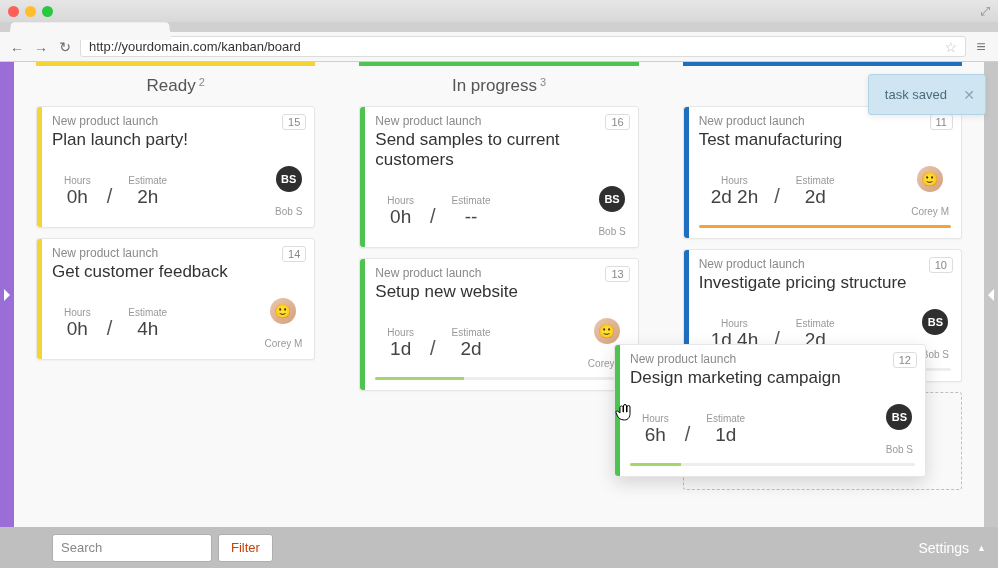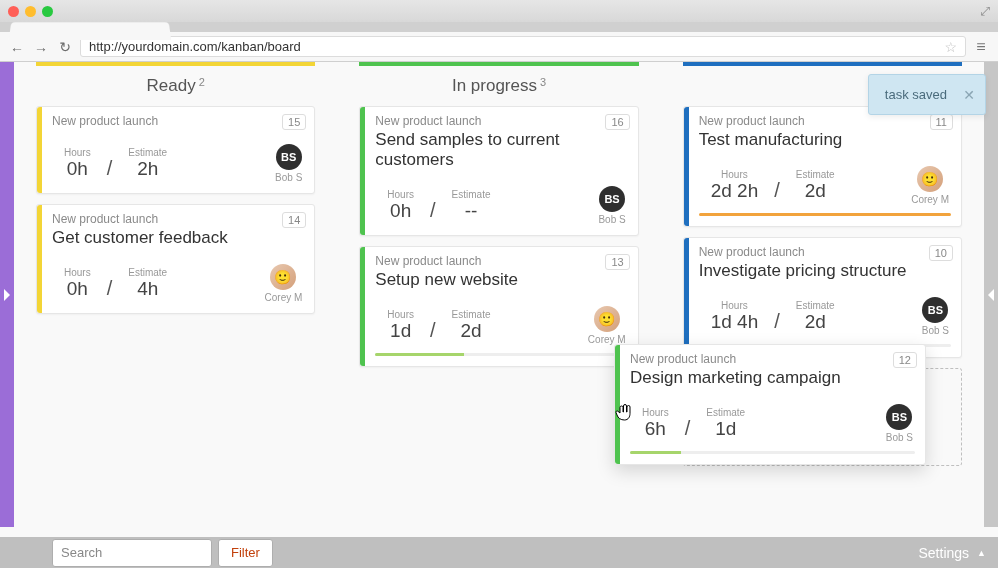--- a/index.html
+++ b/index.html
@@ -101,21 +101,21 @@
   }
   .metrics{
     display:flex; align-items:center; margin-top:16px; gap:0;
   }
   .metric{ text-align:center; padding:0 12px; }
   .metric .lab{ font-size:10px; color:#999; }
   .metric .val{ font-size:19px; color:#444; }
   .sep{ font-size:20px; color:#555; padding:0 4px; margin-top:10px;}
   .assignee{
     margin-left:auto; text-align:center; font-size:10px; color:#999;
-    display:flex; flex-direction:column; align-items:center; gap:2px;
+    display:flex; flex-direction:column; align-items:center; gap:14px;
     padding-right:2px;
   }
   .avatar{
     width:26px;height:26px;border-radius:50%;
     display:flex;align-items:center;justify-content:center;
     font-size:11px;font-weight:600;color:#fff;
   }
   .avatar.bs{ background:#2f2f2f; }
   .avatar.cm{ background:linear-gradient(135deg,#e8c8b0,#d4a07a); }
   .avatar.cm::after{ content:"🙂"; font-size:14px; }
@@ -142,21 +142,21 @@
     box-shadow:0 2px 6px rgba(0,0,0,0.08);
     z-index:60;
   }
   .toast .close{
     position:absolute; right:10px; top:50%; transform:translateY(-50%);
     color:#8aa5b3; cursor:pointer; font-size:14px;
   }
 
   
   .footer{
-    position:absolute; left:0; right:0; bottom:0; height:31px;
+    position:absolute; left:0; right:0; bottom:0; height:41px;
     background:#bfbfbf; display:flex; align-items:center; padding:0 12px;
     color:#fff;
   }
   .search{
     height:28px; width:160px; background:#fff; border:1px solid #aeaeae;
     border-radius:3px; padding:0 8px; font-size:13px; color:#888;
     display:flex; align-items:center; margin-left:40px;
   }
   .filter-btn{
     height:28px; margin-left:6px; background:#fff; border:1px solid #aeaeae;
@@ -220,20 +220,21 @@
     <div class="col">
       <div class="col-topbar tb-yellow"></div>
       <div class="col-title">
         <span>Ready</span><sup>2</sup>
       </div>
 
       <div class="card">
         <div class="stripe yellow"></div>
         <div class="body">
           <div class="proj">New product launch</div>
+          <div class="title">Plan launch party!</div>
           <span class="num-badge">15</span>
           <div class="metrics">
             <div class="metric">
                 <div class="lab">Hours</div>
                 <div class="val"><span>0h</span></div>
               </div>
             <div class="sep">/</div>
             <div class="metric">
                 <div class="lab">Estimate</div>
                 <div class="val"><span>2h</span></div>

